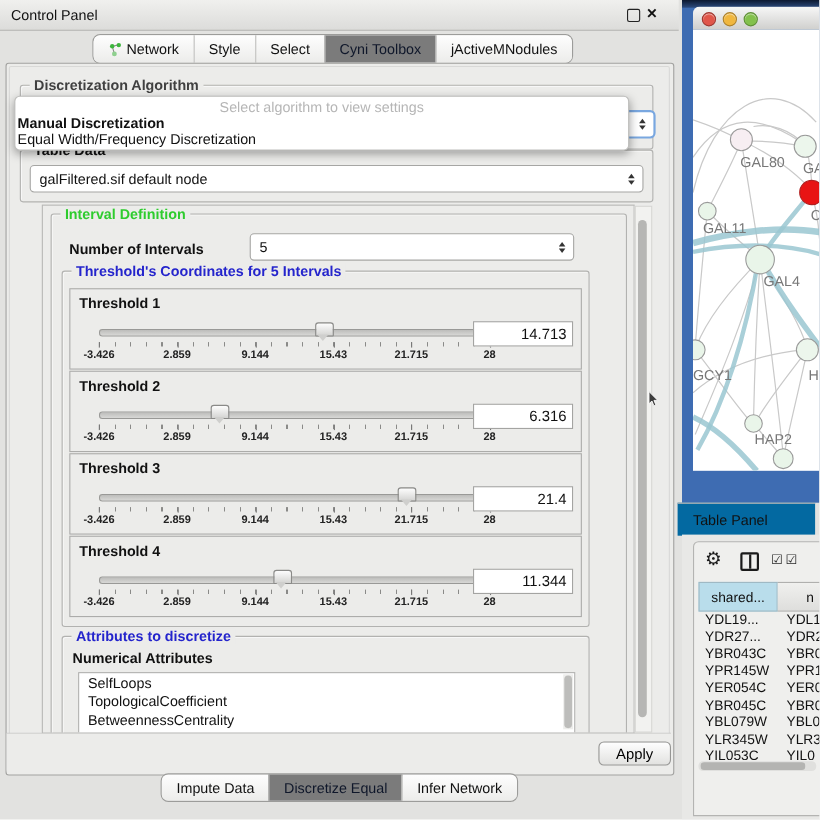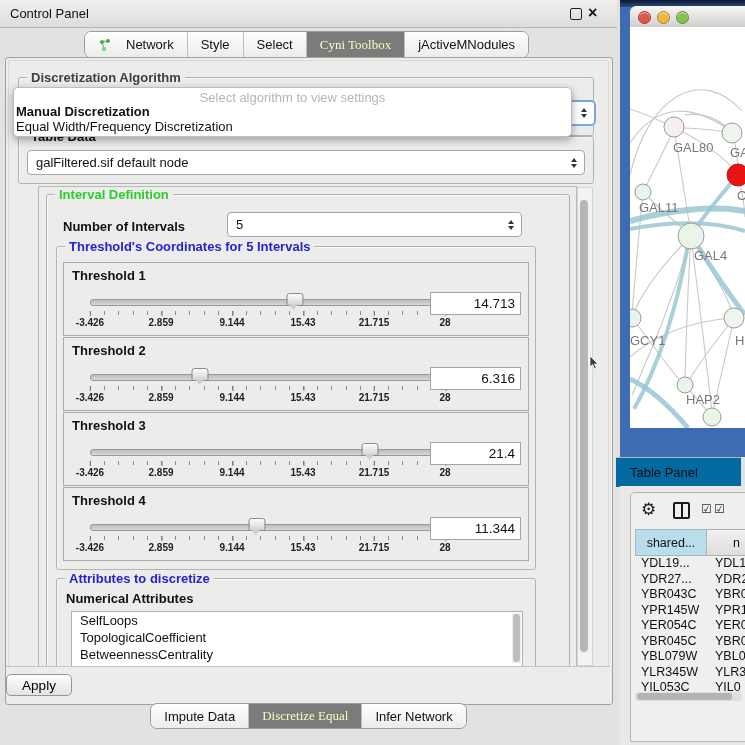--- a/index.html
+++ b/index.html
@@ -8,24 +8,24 @@
   .abs{position:absolute;}
 
   
   .cp-titlebar{left:0;top:0;width:617px;height:27px;background:linear-gradient(#f0f0ee,#dcdcda);
                border-bottom:1px solid #b5b5b3;}
   .cp-title{left:10px;top:6px;}
   .float-btn{left:570px;top:8px;width:10px;height:10px;border:1.5px solid #222;border-radius:2px;background:transparent;}
   .close-btn{left:588px;top:3px;font-size:16px;font-weight:bold;line-height:20px;}
 
   .cp-tabs{left:84px;top:31px;height:25px;display:flex;border:1px solid #9c9c9a;border-radius:7px;overflow:hidden;background:#fdfdfd;}
-  .tab{display:flex;align-items:center;gap:15px;padding:0 13px;background:linear-gradient(#fefefe,#ececea);
+  .tab{display:flex;align-items:center;gap:4px;padding:0 13px;background:linear-gradient(#fefefe,#ececea);
        border-left:1px solid #bdbdbb;font-size:13px;white-space:nowrap;}
   .tab:first-child{border-left:none;}
-  .tab.selected{background:#7b7b7b;color:#fef9c3;font-family:Liberation Serif, serif;}
+  .tab.selected{background:#7b7b7b;color:#0f172a;}
 
   .cp-main{left:5px;top:57px;width:606px;height:646px;border:1px solid #a2a2a0;border-radius:3px;background:#ececea;}
   .cp-deco{left:8px;top:60px;width:599px;height:639px;border:1px solid #d9d9d7;border-radius:2px;pointer-events:none;}
 
   .groupbox{border:1px solid #b2b2b0;border-radius:3px;box-shadow:inset 1px 1px 0 rgba(255,255,255,.6);}
   .gt{position:absolute;top:-8px;left:8px;background:#ececea;padding:0 4px;font-weight:bold;font-size:13px;white-space:nowrap;}
 
   .alg-group{left:18px;top:77px;width:574px;height:57px;}
   .alg-group .gt{color:#404040;}
 
@@ -79,21 +79,21 @@
   .attr-label{position:absolute;left:9px;top:12px;font-weight:bold;}
   .attr-list{position:absolute;left:14px;top:32px;width:450px;height:54px;background:#fff;border:1px solid #b0b0ae;overflow:hidden;}
   .attr-item{padding-left:8px;height:17px;line-height:17px;}
   .attr-scroll{position:absolute;right:1px;top:1px;width:9px;height:50px;background:#ededeb;}
   .attr-scroll-thumb{position:absolute;left:1px;top:1px;width:7px;height:48px;background:#bdbdbb;border-radius:4px;}
 
   .vscroll{left:577px;top:187px;width:14px;height:477px;background:#f2f2f0;border:1px solid #d5d5d3;}
   .vscroll-thumb{position:absolute;left:2px;top:12px;width:8px;height:452px;background:#b6b6b4;border-radius:4px;}
 
   .apply-bar{left:6px;top:666px;width:604px;height:36px;background:#ececea;border-top:1px solid #c4c4c2;
-             display:flex;align-items:center;justify-content:flex-start;border-radius:0 0 3px 3px;}
+             display:flex;align-items:center;justify-content:flex-end;border-radius:0 0 3px 3px;}
   .apply-btn{width:66px;height:22px;border:1px solid #969694;border-radius:5px;
              background:linear-gradient(#fefefe,#e2e2e0);font-size:13.5px;font-family:inherit;}
 
   .bottom-tabs{left:0;top:703px;width:617px;height:25px;display:flex;justify-content:center;}
   .bt-wrap{display:flex;border:1px solid #9c9c9a;border-radius:7px;overflow:hidden;height:24px;}
 
   
   .net-frame{left:620px;top:0;width:125px;height:457px;background:#3e6cb2;}
   .net-topedge{left:620px;top:0;width:125px;height:7px;background:linear-gradient(#0c1830,#2c4a7d);}
   .net-bar{left:630px;top:6px;width:115px;height:21px;background:linear-gradient(#f7f7f7,#cfcfcd);

